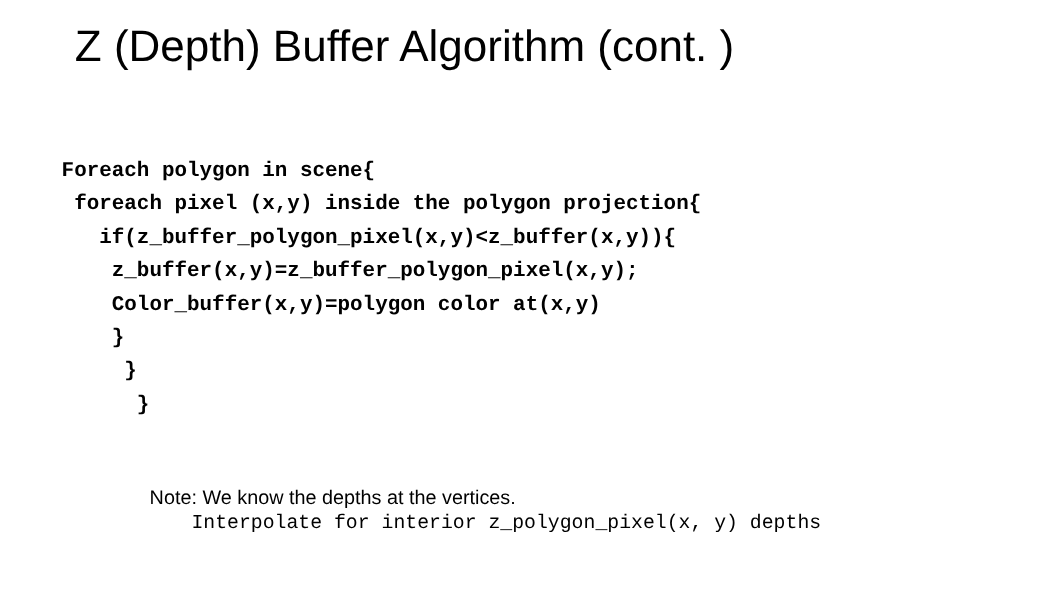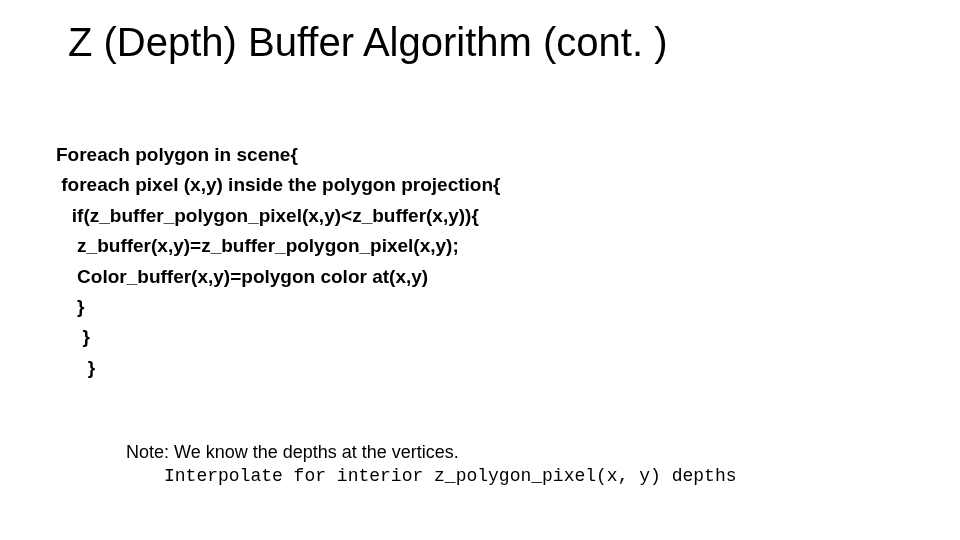--- a/index.html
+++ b/index.html
@@ -24,29 +24,29 @@
     top: 20px;
     font-size: 40px;
     font-weight: 400;
     letter-spacing: 0px;
     white-space: nowrap;
   }
   .code-block {
     position: absolute;
     left: 56px;
     top: 140px;
-    font-family: Liberation Sans, sans-serif;
+    font-family: Liberation Mono, monospace;
     font-size: 19px;
     font-weight: bold;
     line-height: 1.6;
     white-space: pre;
   }
   .note {
     position: absolute;
-    left: 126px;
+    left: 136px;
     top: 440px;
     font-family: Verdana, Geneva, sans-serif;
     font-size: 18px;
     font-weight: 400;
     line-height: 1.35;
   }
   .note-indent {
     padding-left: 38px;
     display: block;
     font-family: Liberation Mono, monospace;

